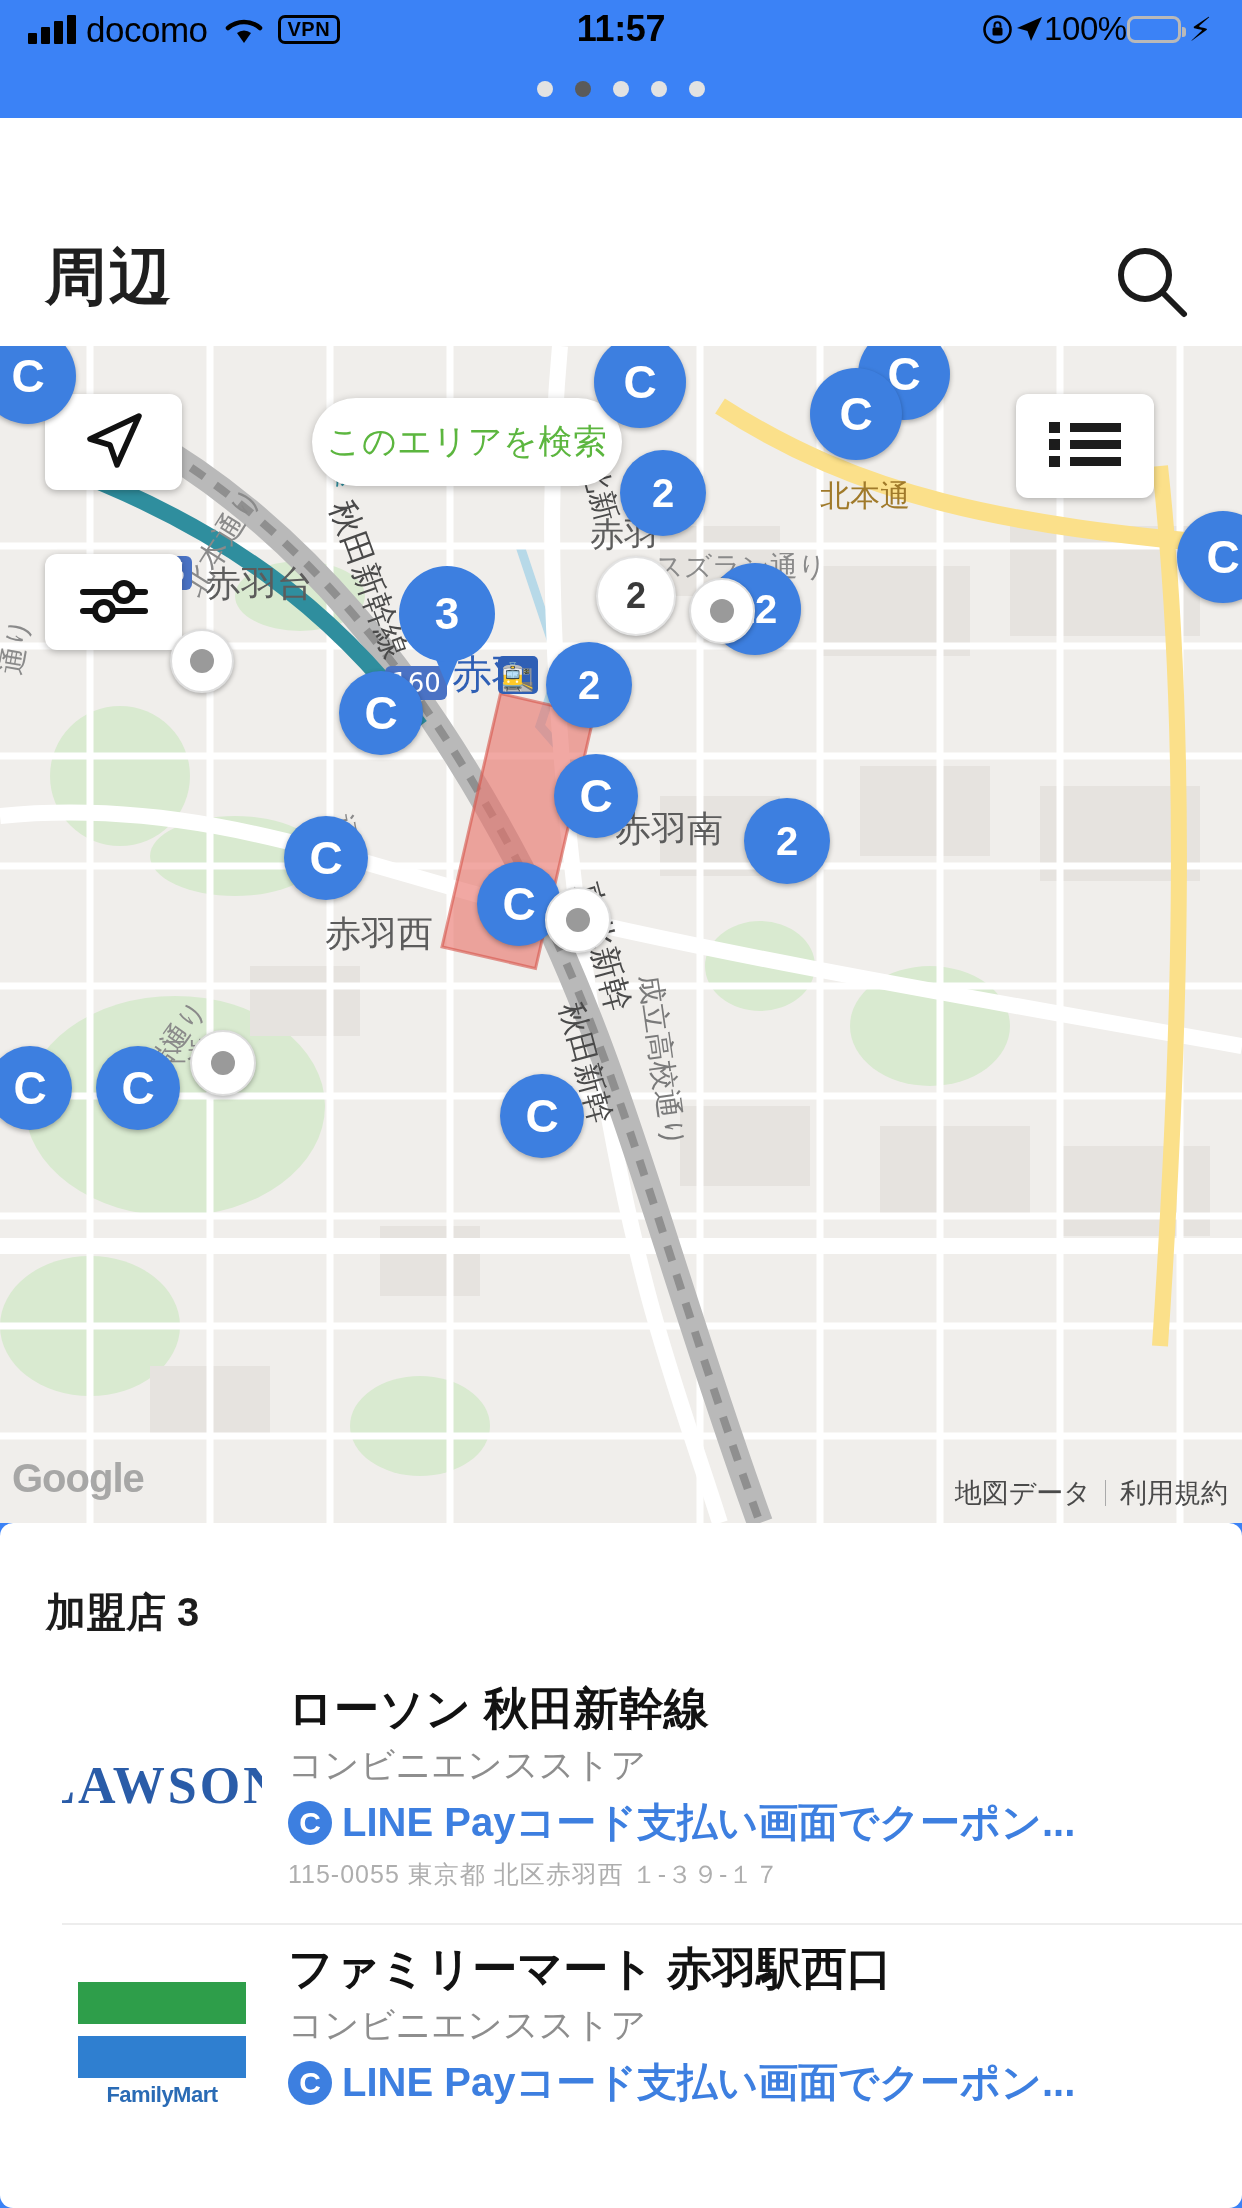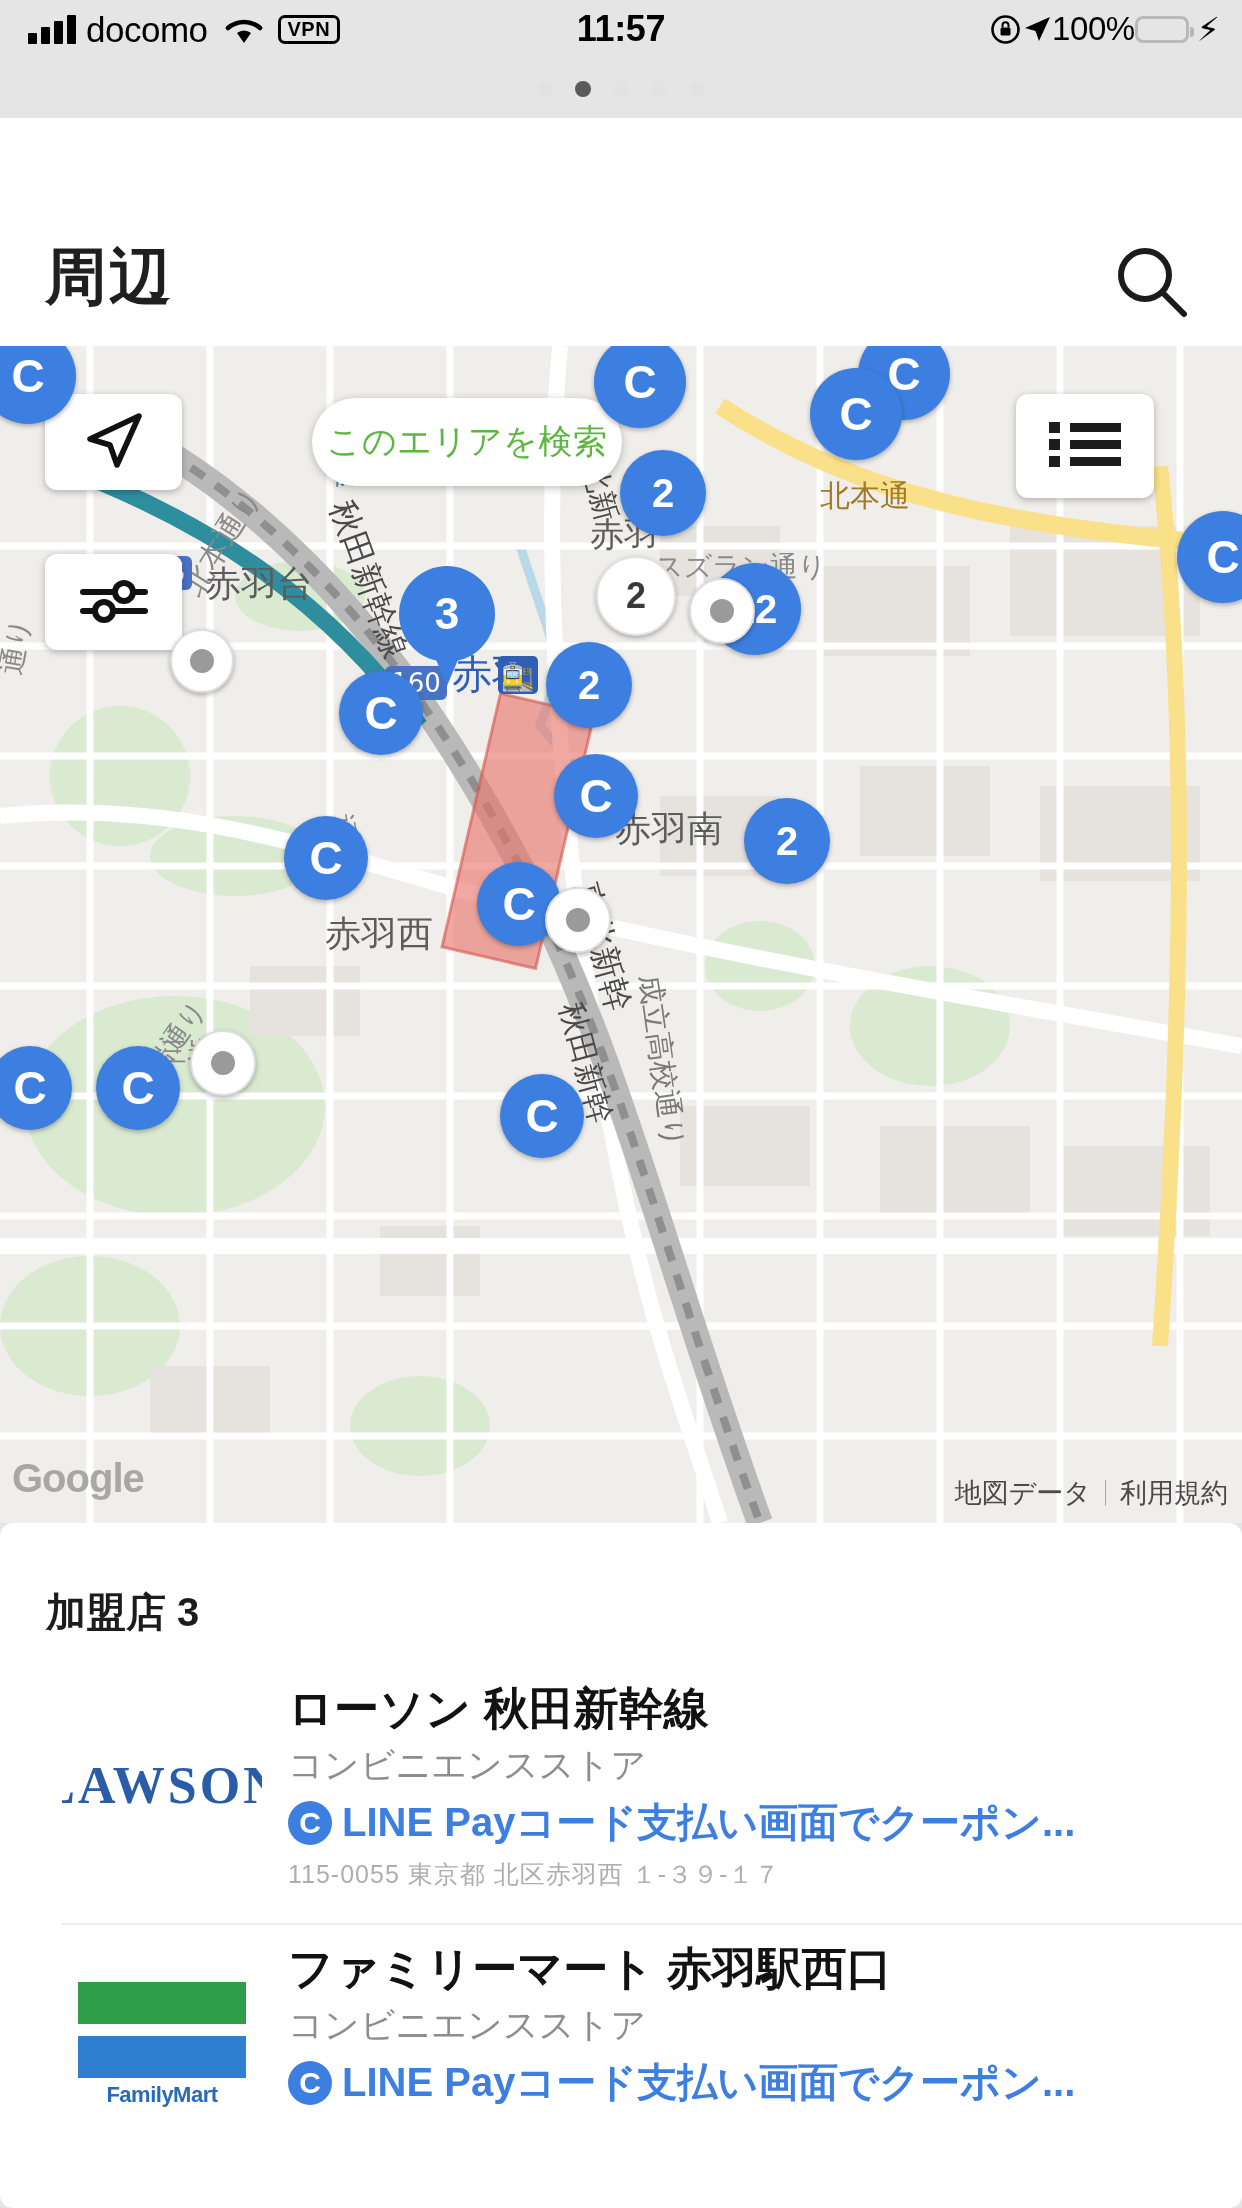--- a/index.html
+++ b/index.html
@@ -4,39 +4,39 @@
 <title>周辺</title>
 <style>
   html,body{margin:0;padding:0;}
   body{
     width:1242px;height:2208px;
     background:#ffffff;
     font-family:"Liberation Sans","DejaVu Sans",sans-serif;
     overflow:hidden;position:relative;
     -webkit-font-smoothing:antialiased;
   }
-  .screen{position:relative;width:1242px;height:2208px;overflow:hidden;background:#e5e5e5;}
+  .screen{position:relative;width:1242px;height:2208px;overflow:hidden;background:#3b82f6;}
 
   
   .statusbar{position:absolute;top:0;left:0;width:1242px;height:62px;}
   .sb-left{position:absolute;left:28px;top:6px;display:flex;align-items:center;height:46px;}
   .bars{display:flex;align-items:flex-end;height:30px;gap:4px;margin-right:10px;}
   .bars i{display:block;width:9px;background:#000;border-radius:1px;}
   .bars i:nth-child(1){height:11px;}
   .bars i:nth-child(2){height:17px;}
   .bars i:nth-child(3){height:23px;}
   .bars i:nth-child(4){height:29px;}
   .carrier{font-size:35px;color:#000;letter-spacing:-.5px;line-height:1;font-weight:400;}
   .wifi{position:relative;width:40px;height:30px;margin-left:16px;}
   .wifi svg{position:absolute;left:0;top:2px;}
   .vpn{margin-left:14px;border:3px solid #000;border-radius:7px;padding:1px 7px 2px;
        font-size:20px;font-weight:700;line-height:1;color:#000;letter-spacing:.5px;}
   .sb-center{position:absolute;left:0;right:0;top:8px;text-align:center;
              font-size:36px;font-weight:600;color:#000;letter-spacing:-.3px;}
-  .sb-right{position:absolute;right:22px;top:6px;display:flex;align-items:center;height:46px;}
+  .sb-right{position:absolute;right:30px;top:6px;display:flex;align-items:center;height:46px;}
   .rot-lock{width:33px;height:33px;}
   .loc-arrow{width:30px;height:30px;}
   .batt-pct{font-size:33px;color:#000;font-weight:400;letter-spacing:-.4px;}
   .battery{position:relative;width:54px;height:27px;border:3px solid #b9b9b9;border-radius:8px;
            box-sizing:border-box;padding:2px;}
   .battery .fill{height:100%;width:100%;background:#6fdf6f;border-radius:4px;}
   .battery:after{content:"";position:absolute;right:-8px;top:8px;width:4px;height:10px;
                  background:#b9b9b9;border-radius:0 3px 3px 0;}
   .bolt{margin-left:8px;font-size:33px;line-height:1;color:#000;}
 

